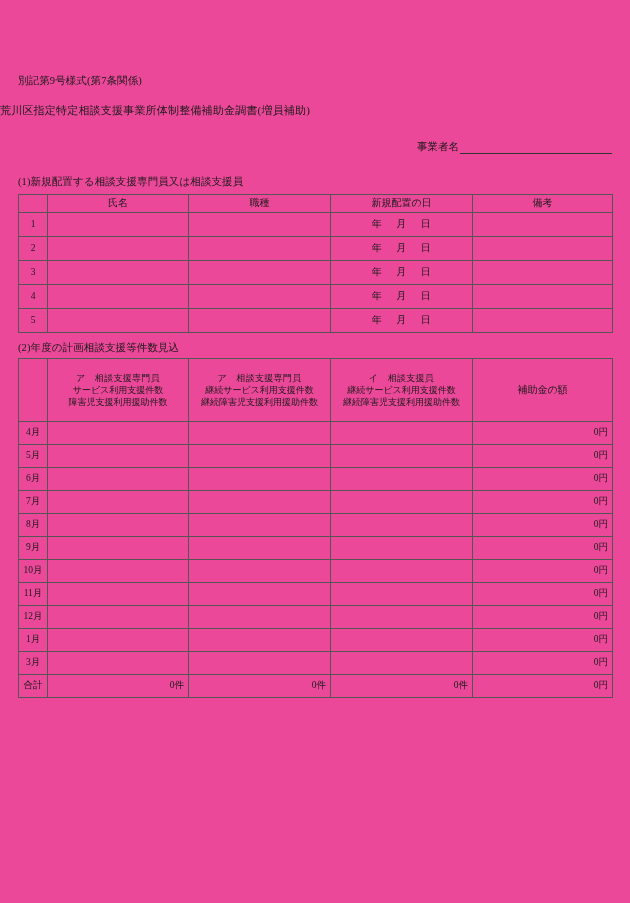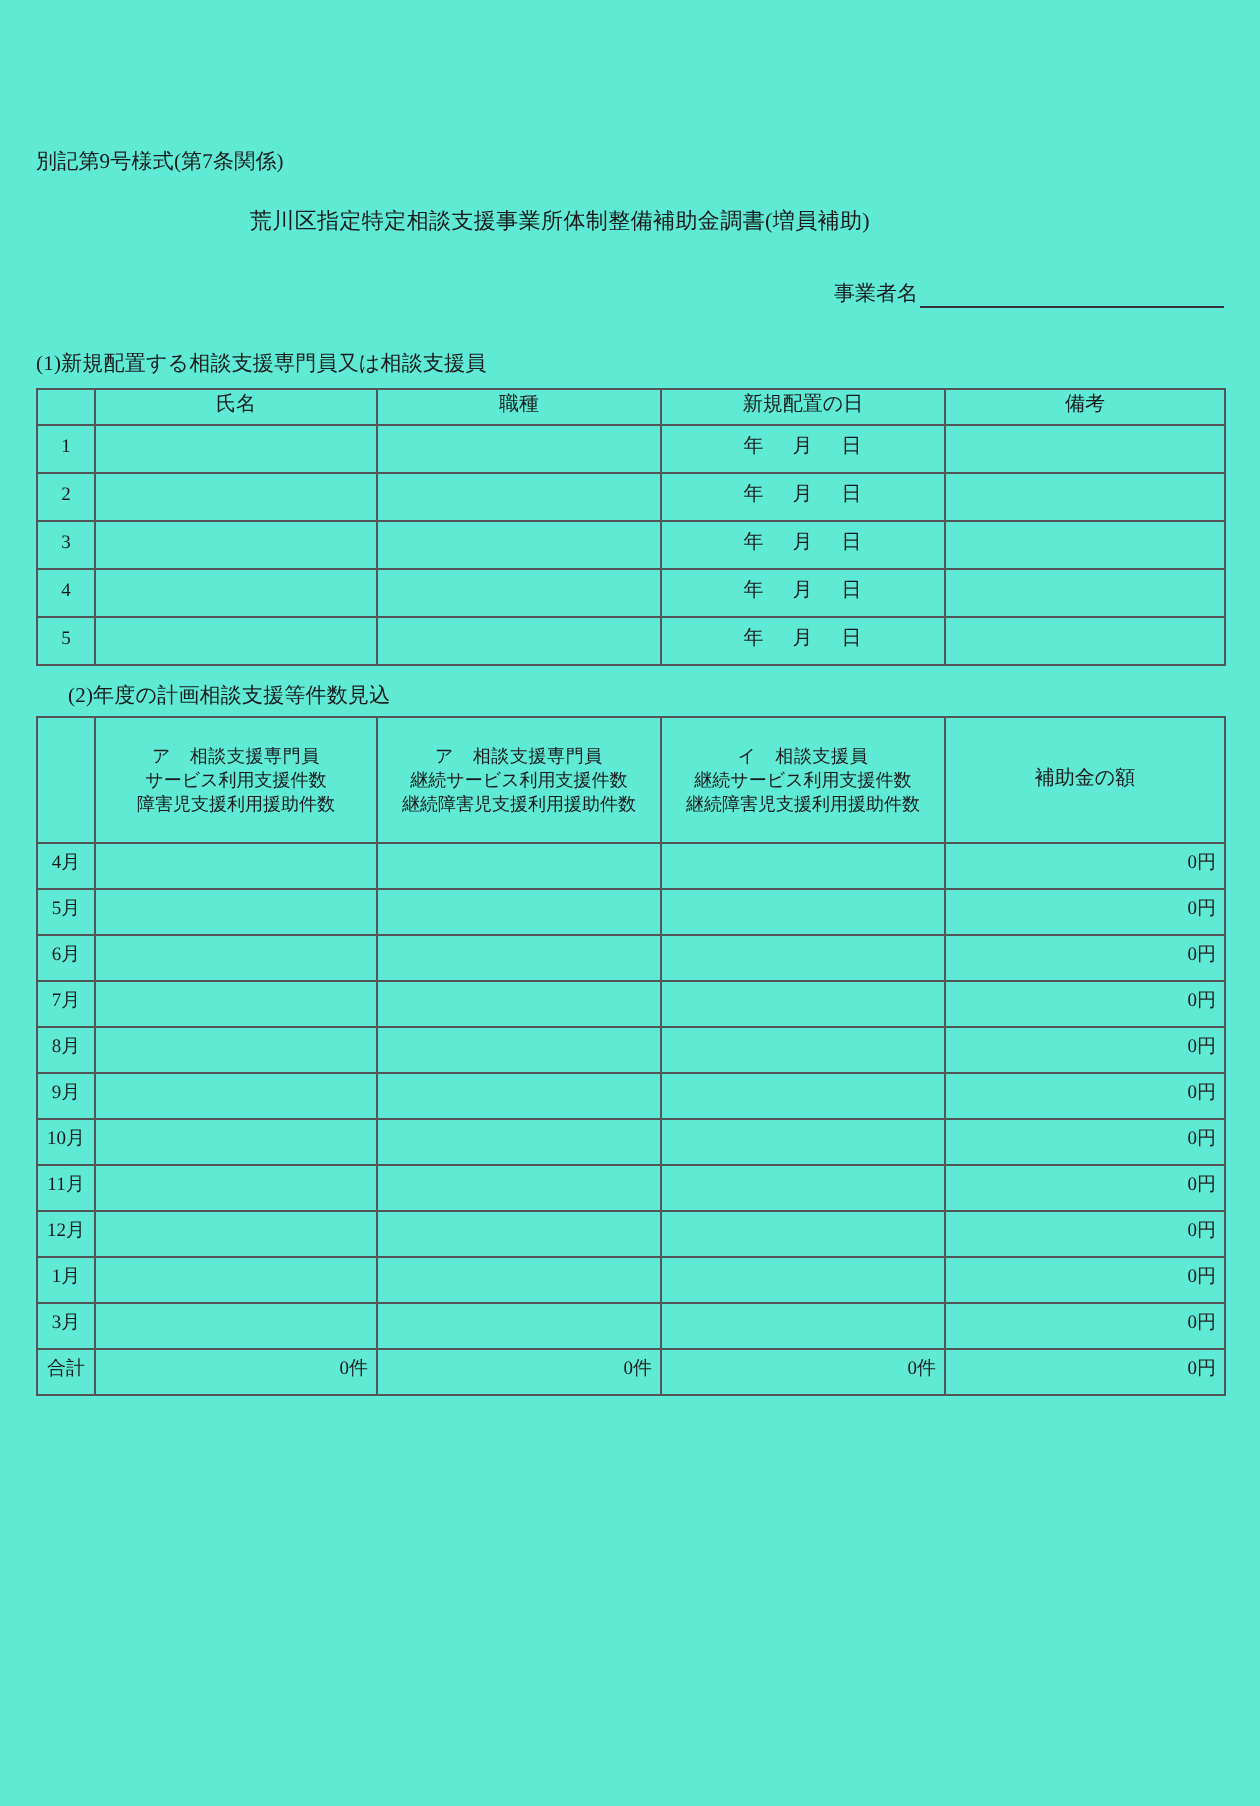--- a/index.html
+++ b/index.html
@@ -13,38 +13,37 @@
     position: relative;
     font-family: "Liberation Serif", "DejaVu Serif", serif;
     color: #1a1a1a;
     overflow: hidden;
   }
   .page {
     position: absolute;
     left: 0; top: 0;
     width: 630px;
     height: 903px;
-    background: #5eead4;
+    background: #ec4899;
   }
 
   
   .form-number {
     position: absolute;
     left: 18px;
     top: 74px;
     font-size: 10.5px;
     letter-spacing: 0.1px;
     white-space: nowrap;
   }
   .doc-title {
     position: absolute;
     left: 0;
     top: 103px;
     width: 560px;
-    text-align: center;
     font-size: 11px;
     letter-spacing: 0.2px;
     white-space: nowrap;
   }
   .operator-line {
     position: absolute;
     right: 18px;
     top: 140px;
     font-size: 10.5px;
     white-space: nowrap;
@@ -62,21 +61,21 @@
 
   
   .section-label {
     position: absolute;
     left: 18px;
     font-size: 10.5px;
     letter-spacing: 0.1px;
     white-space: nowrap;
   }
   #sec1-label { top: 175px; font-family: Liberation Serif, serif; }
-  #sec2-label { top: 341px; margin-left: 16px; }
+  #sec2-label { top: 341px; }
 
   
   table {
     position: absolute;
     border-collapse: collapse;
     table-layout: fixed;
     font-size: 10px;
   }
   table td, table th {
     border: 1px solid #555;

